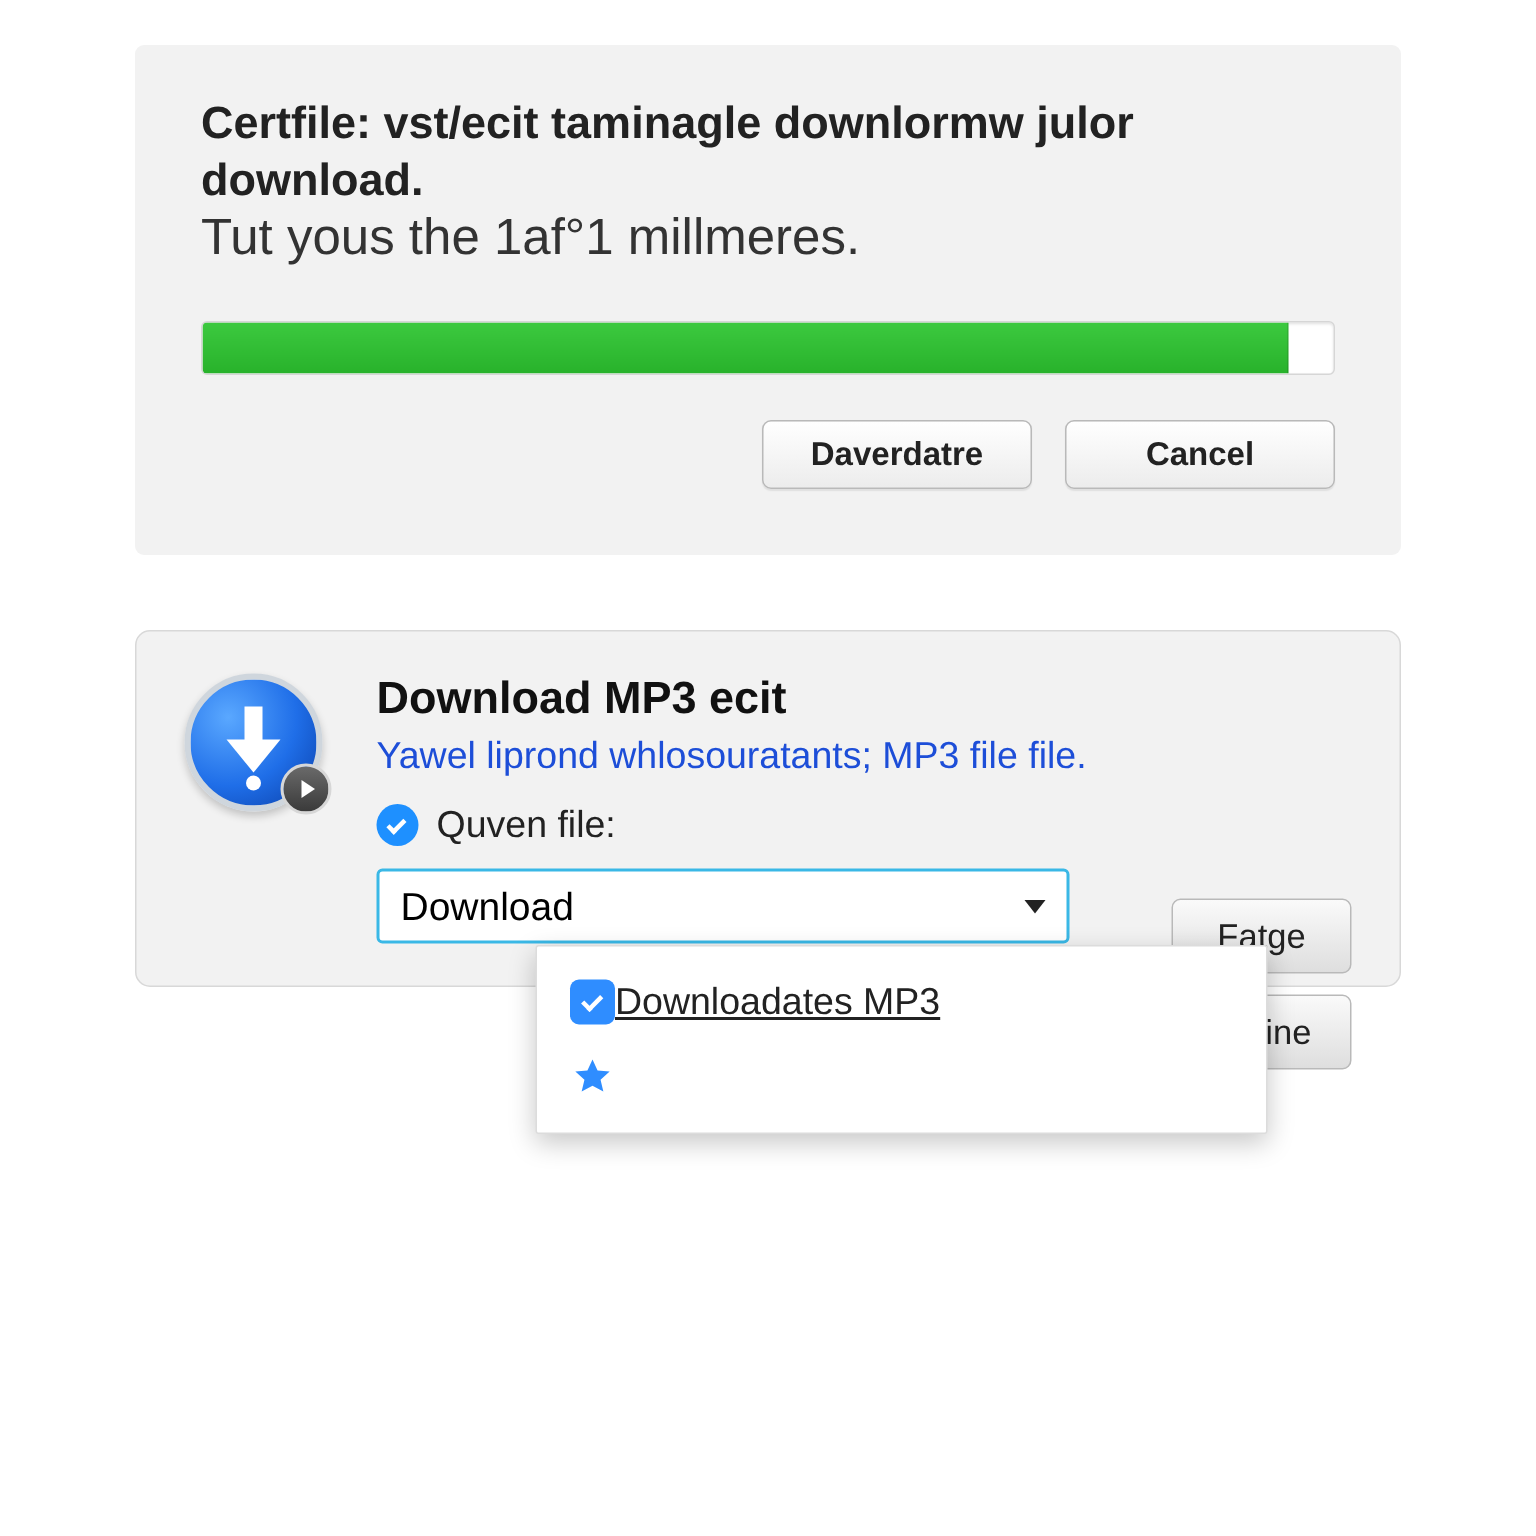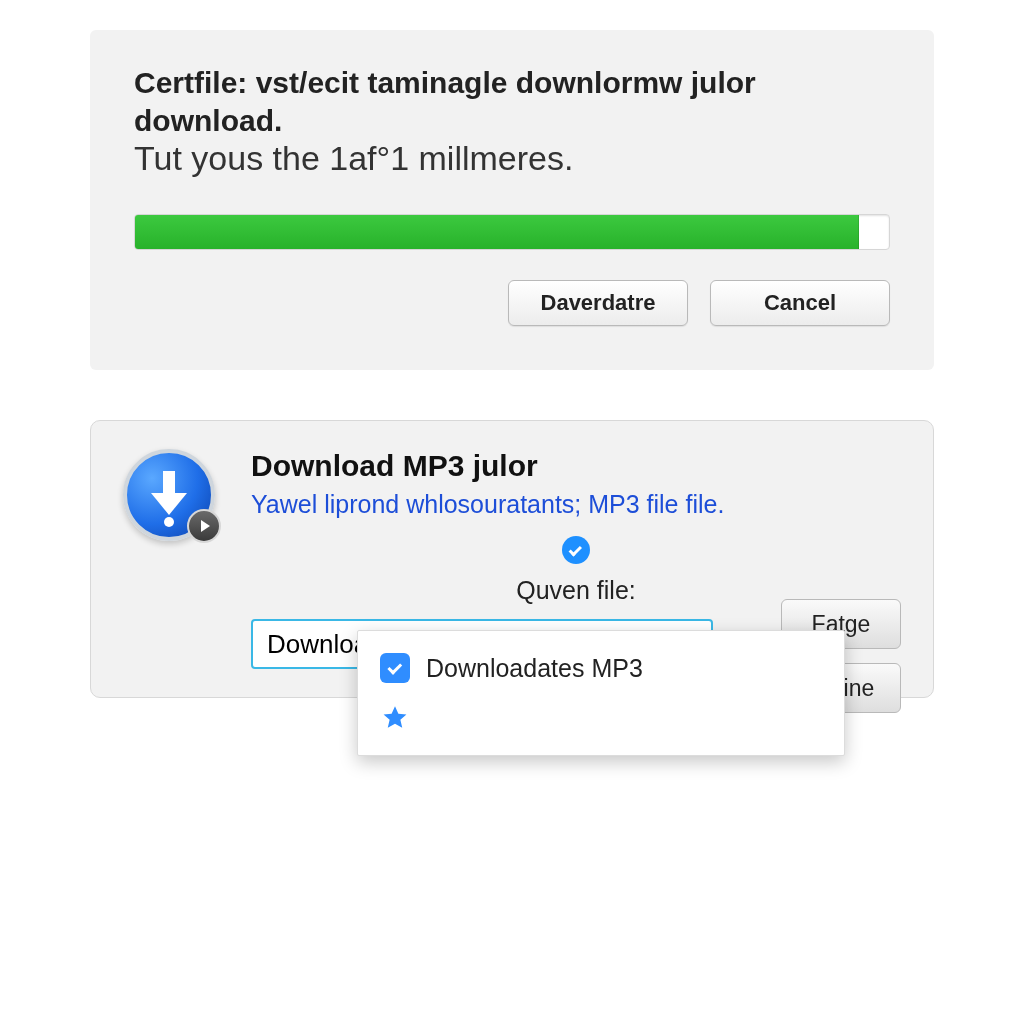--- a/index.html
+++ b/index.html
@@ -139,22 +139,22 @@
     margin-bottom: 6px;
   }
   .p2-desc {
     font-size: 25px;
     color: #1d4ed8;
     line-height: 1.25;
     margin-bottom: 16px;
     max-width: 520px;
   }
   .file-row {
-    display: flex; align-items: center; gap: 12px;
-    font-size: 25px; color: #222; margin-bottom: 14px; flex-direction: column;
+    display: flex; gap: 12px;
+    font-size: 25px; color: #222; margin-bottom: 14px;
   }
   .tick-circle {
     width: 28px; height: 28px; border-radius: 50%;
     background: #1e90ff;
     display: inline-flex; align-items: center; justify-content: center;
   }
   .tick-circle .tick {
     width: 12px; height: 7px;
     border-left: 3px solid #fff;
     border-bottom: 3px solid #fff;
@@ -203,25 +203,26 @@
     top: 210px;
     width: 488px;
     background: #fff;
     border: 1px solid #dcdcdc;
     border-radius: 2px;
     box-shadow: 0 6px 18px rgba(0,0,0,0.22);
     padding: 12px 0;
     z-index: 20;
   }
   .dd-item {
-    display: flex; align-items: center; gap: 16px;
+    display: flex; align-items: center; gap: 0;
     padding: 10px 22px;
     font-size: 25px;
     color: #222;
     cursor: pointer;
+    text-decoration: underline;
   }
   .chk {
     width: 30px; height: 30px;
     border-radius: 6px;
     background: #2f8dff;
     display: inline-flex; align-items: center; justify-content: center;
     flex: 0 0 auto;
   }
   .chk .tick {
     width: 13px; height: 8px;
@@ -261,21 +262,21 @@
           <div class="dl-arrow"></div>
           <div class="dl-dot"></div>
         </div>
         <div class="dl-chevron-badge">
           <div class="chev"></div>
         </div>
       </div>
     </div>
 
     <div class="content-col">
-      <div class="p2-title">Download MP3 julor</div>
+      <div class="p2-title">Download MP3 ecit</div>
       <div class="p2-desc">Yawel liprond whlosouratants; MP3 file file.</div>
 
       <div class="file-row">
         <span class="tick-circle">
             <span class="tick"></span>
           </span>
         <span>Quven file:</span>
       </div>
 
       <div class="select-row">

